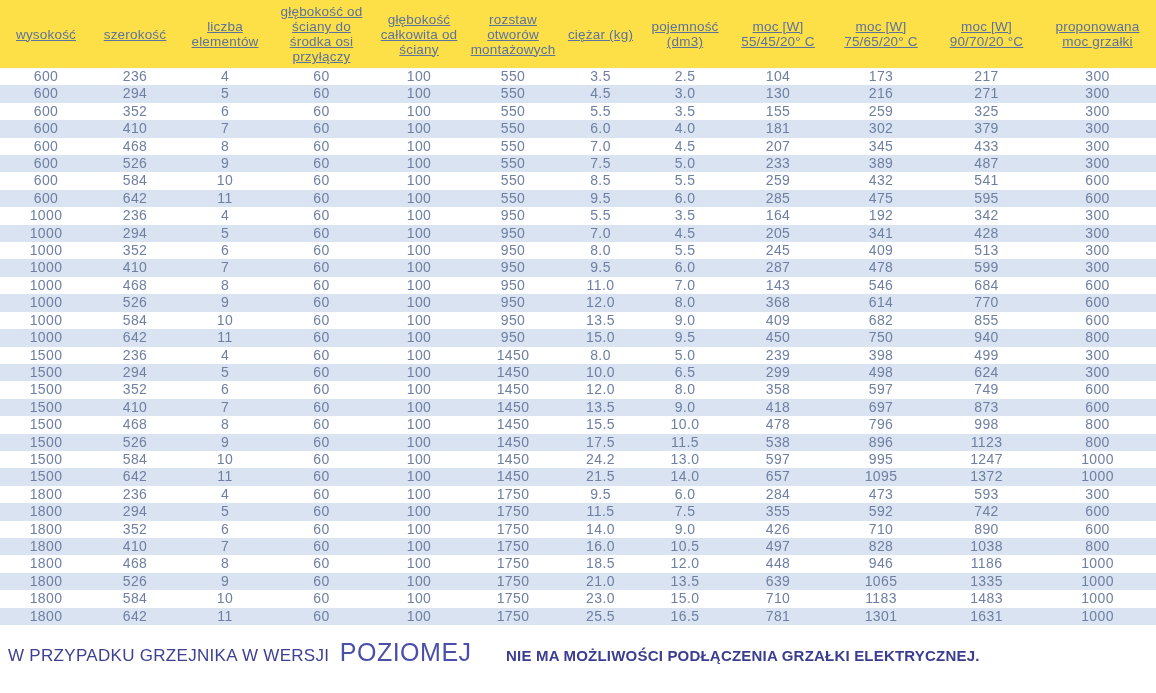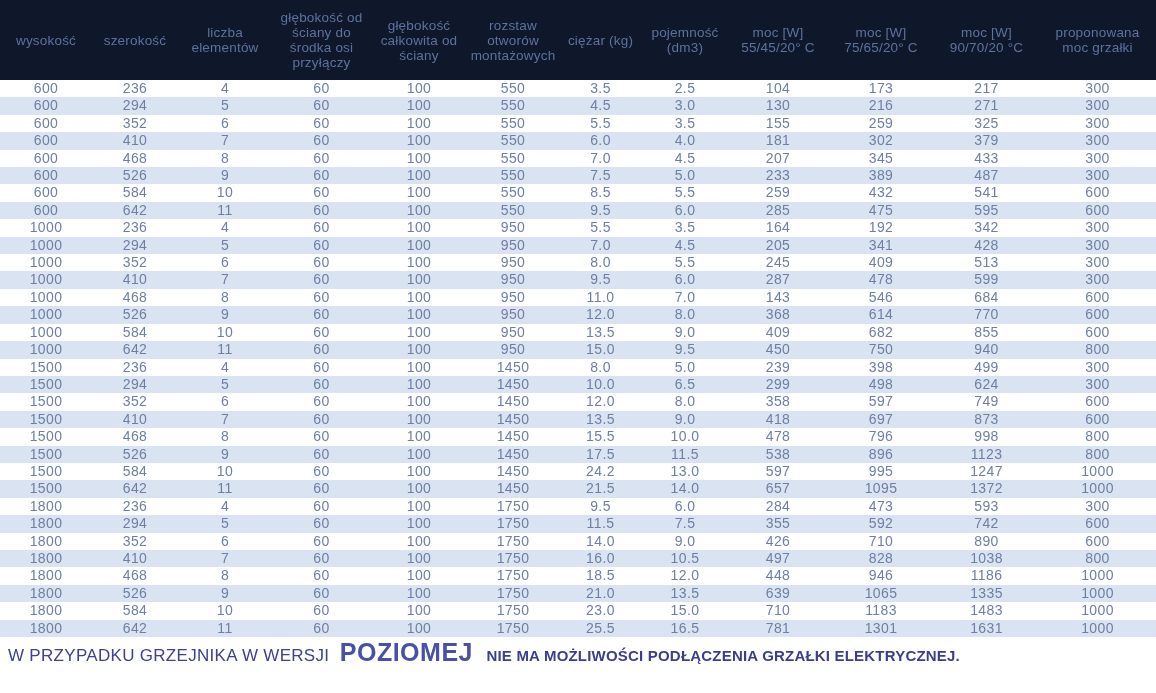--- a/index.html
+++ b/index.html
@@ -15,31 +15,32 @@
     position: relative;
     width: 1156px;
     height: 693px;
   }
   table.spec {
     border-collapse: collapse;
     table-layout: fixed;
     width: 1156px;
   }
   table.spec th {
-    background: #0f172a;
+    background: #fde047;
     color: #5d729c;
     font-size: 13.5px;
     font-weight: 400;
     line-height: 15px;
-    height: 80px;
+    height: 68px;
     vertical-align: middle;
     text-align: center;
     padding: 1px 3px;
     box-sizing: border-box;
     letter-spacing: 0.2px;
+    text-decoration: underline;
   }
   table.spec td {
     color: #6e7fa2;
     font-size: 14px;
     font-weight: 400;
     height: 17.4px;
     line-height: 17.4px;
     text-align: center;
     vertical-align: middle;
     padding: 0 3px;
@@ -60,31 +61,32 @@
   .footer-note .seg-prefix {
     color: #3e4191;
     font-size: 17px;
     font-weight: 400;
     letter-spacing: 0.3px;
     vertical-align: baseline;
   }
   .footer-note .seg-highlight {
     color: #4a50a8;
     font-size: 25px;
-    font-weight: 700;
+    font-weight: 400;
     letter-spacing: 0.5px;
     margin: 0 9px 0 6px;
     vertical-align: baseline;
   }
   .footer-note .seg-suffix {
     color: #3b3e90;
     font-size: 15px;
     font-weight: 700;
     letter-spacing: 0.2px;
     vertical-align: baseline;
+    margin-left: 21px;
   }
 </style>
 </head>
 <body>
 
 <div class="page">
 
   <table class="spec">
     <colgroup>
       <col style="width:92px">

